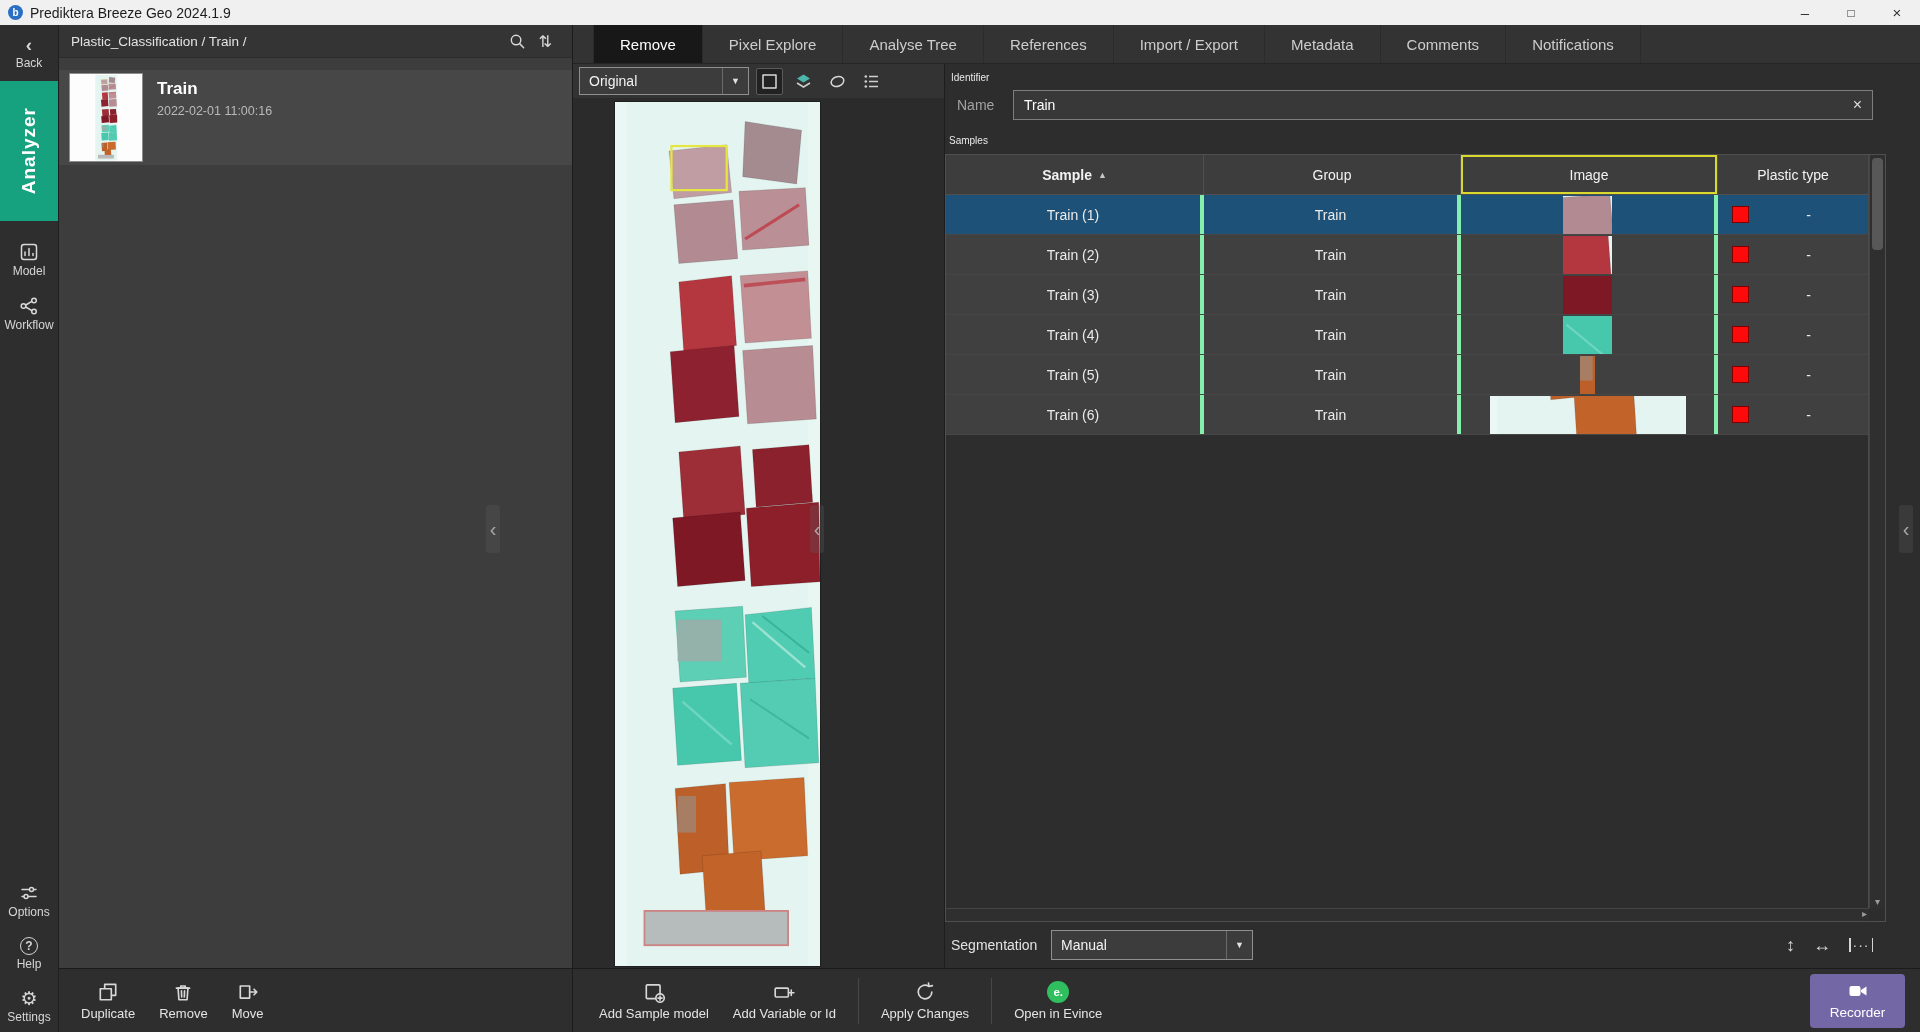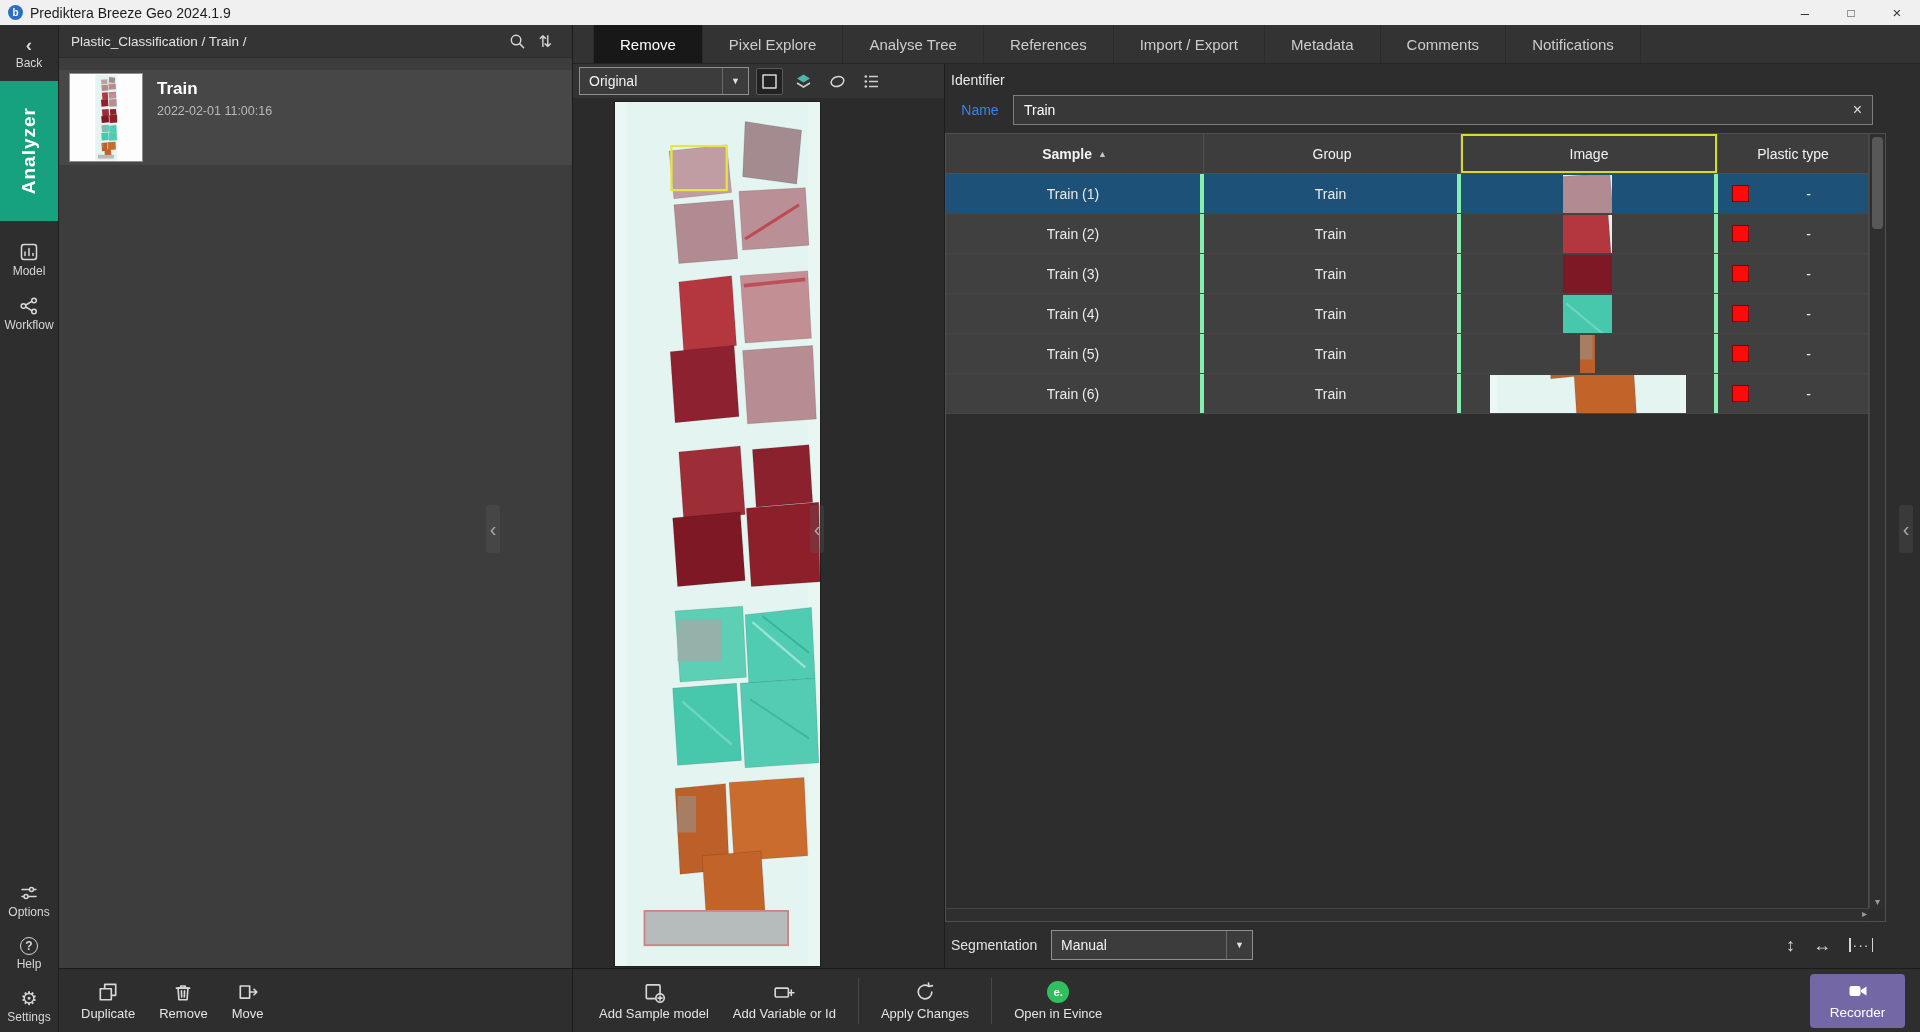--- a/index.html
+++ b/index.html
@@ -69,23 +69,23 @@
   .seg-select { width:202px; height:30px; }
   .sel-text { flex:1; padding-left:9px; white-space:nowrap; }
   .caret { padding:0 8px; font-size:9px; color:#e0e0e0; border-left:1px solid #6a6a6a; height:100%; display:flex; align-items:center; }
   .icon-btn { width:27px; height:27px; display:flex; align-items:center; justify-content:center; border-radius:2px; }
   .icon-btn.pressed { background:#222; border:1px solid #5a5a5a; }
   .canvas { flex:1; position:relative; background:#2b2b2b; overflow:hidden; }
   .scan-img { position:absolute; left:42px; top:4px; width:205px; height:864px; box-shadow:0 0 0 1px #1f1f1f; }
 
   
   .detail { flex:1; min-width:0; background:#2d2d2d; display:flex; flex-direction:column; }
-  .section-label { font-size:14px; color:#eaeaea; margin:9px 0 6px 6px; }
+  .section-label { font-size:10px; color:#eaeaea; margin:9px 0 6px 6px; }
   .name-row { display:flex; align-items:center; gap:10px; margin:1px 47px 6px 12px; }
-  .field-label { width:46px; text-align:center; color:#3b82f6; }
+  .field-label { width:46px; text-align:left; color:#a3a3a3; }
   .text-input { flex:1; height:30px; background:#383838; border:1px solid #7d7d7d; display:flex; align-items:center; padding:0 10px; color:#fff; }
   .text-input .value { flex:1; }
   .clear-x { font-size:16px; color:#ddd; padding-left:8px; }
 
   
   .table-wrap { flex:1; min-height:0; margin:2px 34px 0 0; border:1px solid #4f4f4f; position:relative; display:flex; flex-direction:column; }
   .table-inner { flex:1; min-height:0; margin-right:16px; border-right:1px solid #4a4a4a; display:flex; flex-direction:column; }
   .thead, .trow { display:grid; grid-template-columns:258px 257px 257px 1fr; height:40px; flex:0 0 40px; }
   .thead { background:#3d3d3d; border-bottom:1px solid #4f4f4f; }
   .th { display:flex; align-items:center; justify-content:center; gap:6px; color:#f2f2f2; border-right:1px solid #4f4f4f; }
@@ -347,20 +347,21 @@
 
       <div class="detail">
         <div class="section-label" style="margin-top:8px">Identifier</div>
         <div class="name-row">
           <span class="field-label">Name</span>
           <div class="text-input">
             <span class="value">Train</span>
             <span class="clear-x">×</span>
           </div>
         </div>
+        <div class="section-label" style="margin-left:4px">Samples</div>
 
         <div class="table-wrap">
           <div class="table-inner">
             <div class="thead">
               <div class="th sample">
                 <span>Sample</span>
                 <span class="sort-arrow">▲</span>
               </div>
               <div class="th">Group</div>
               <div class="th image">Image</div>

